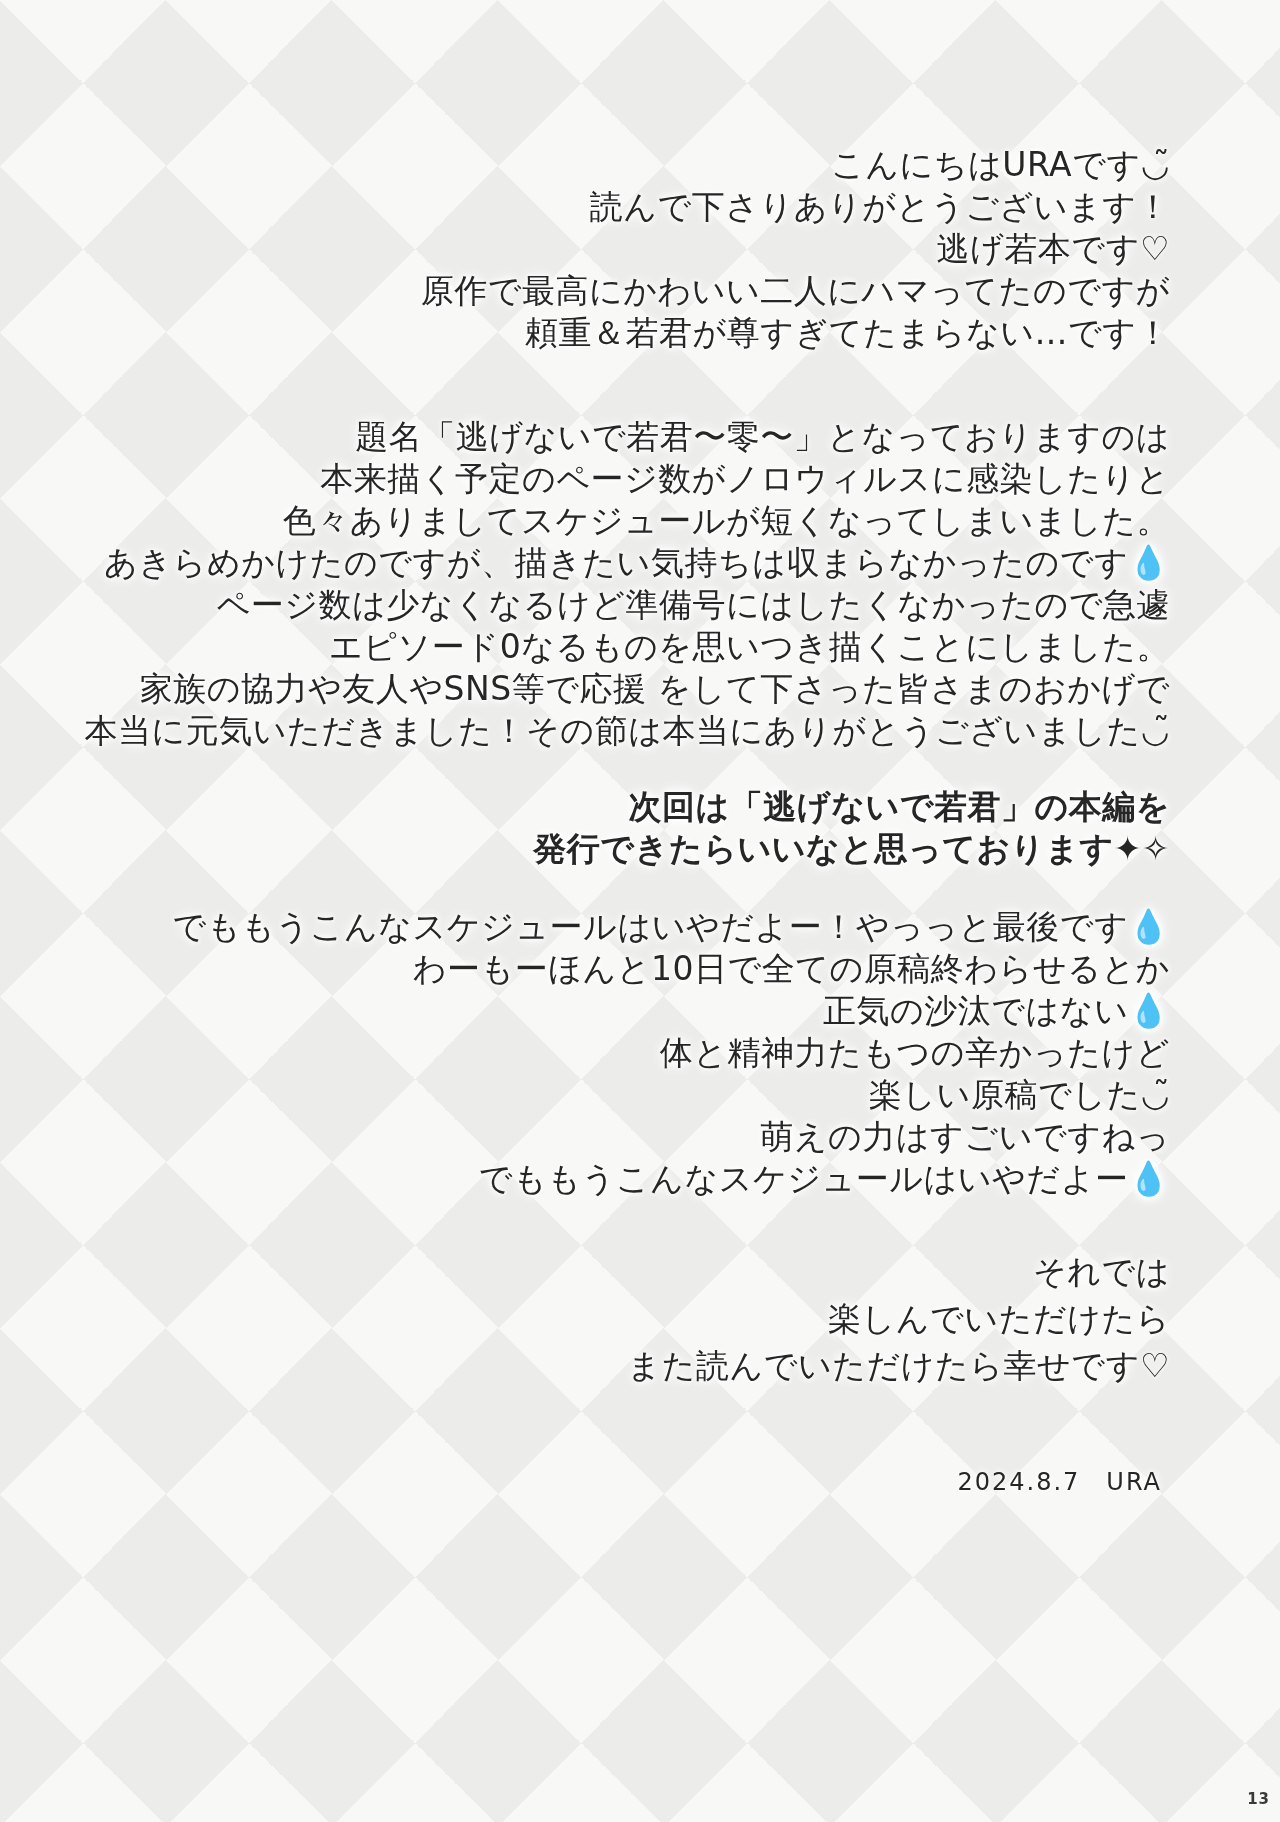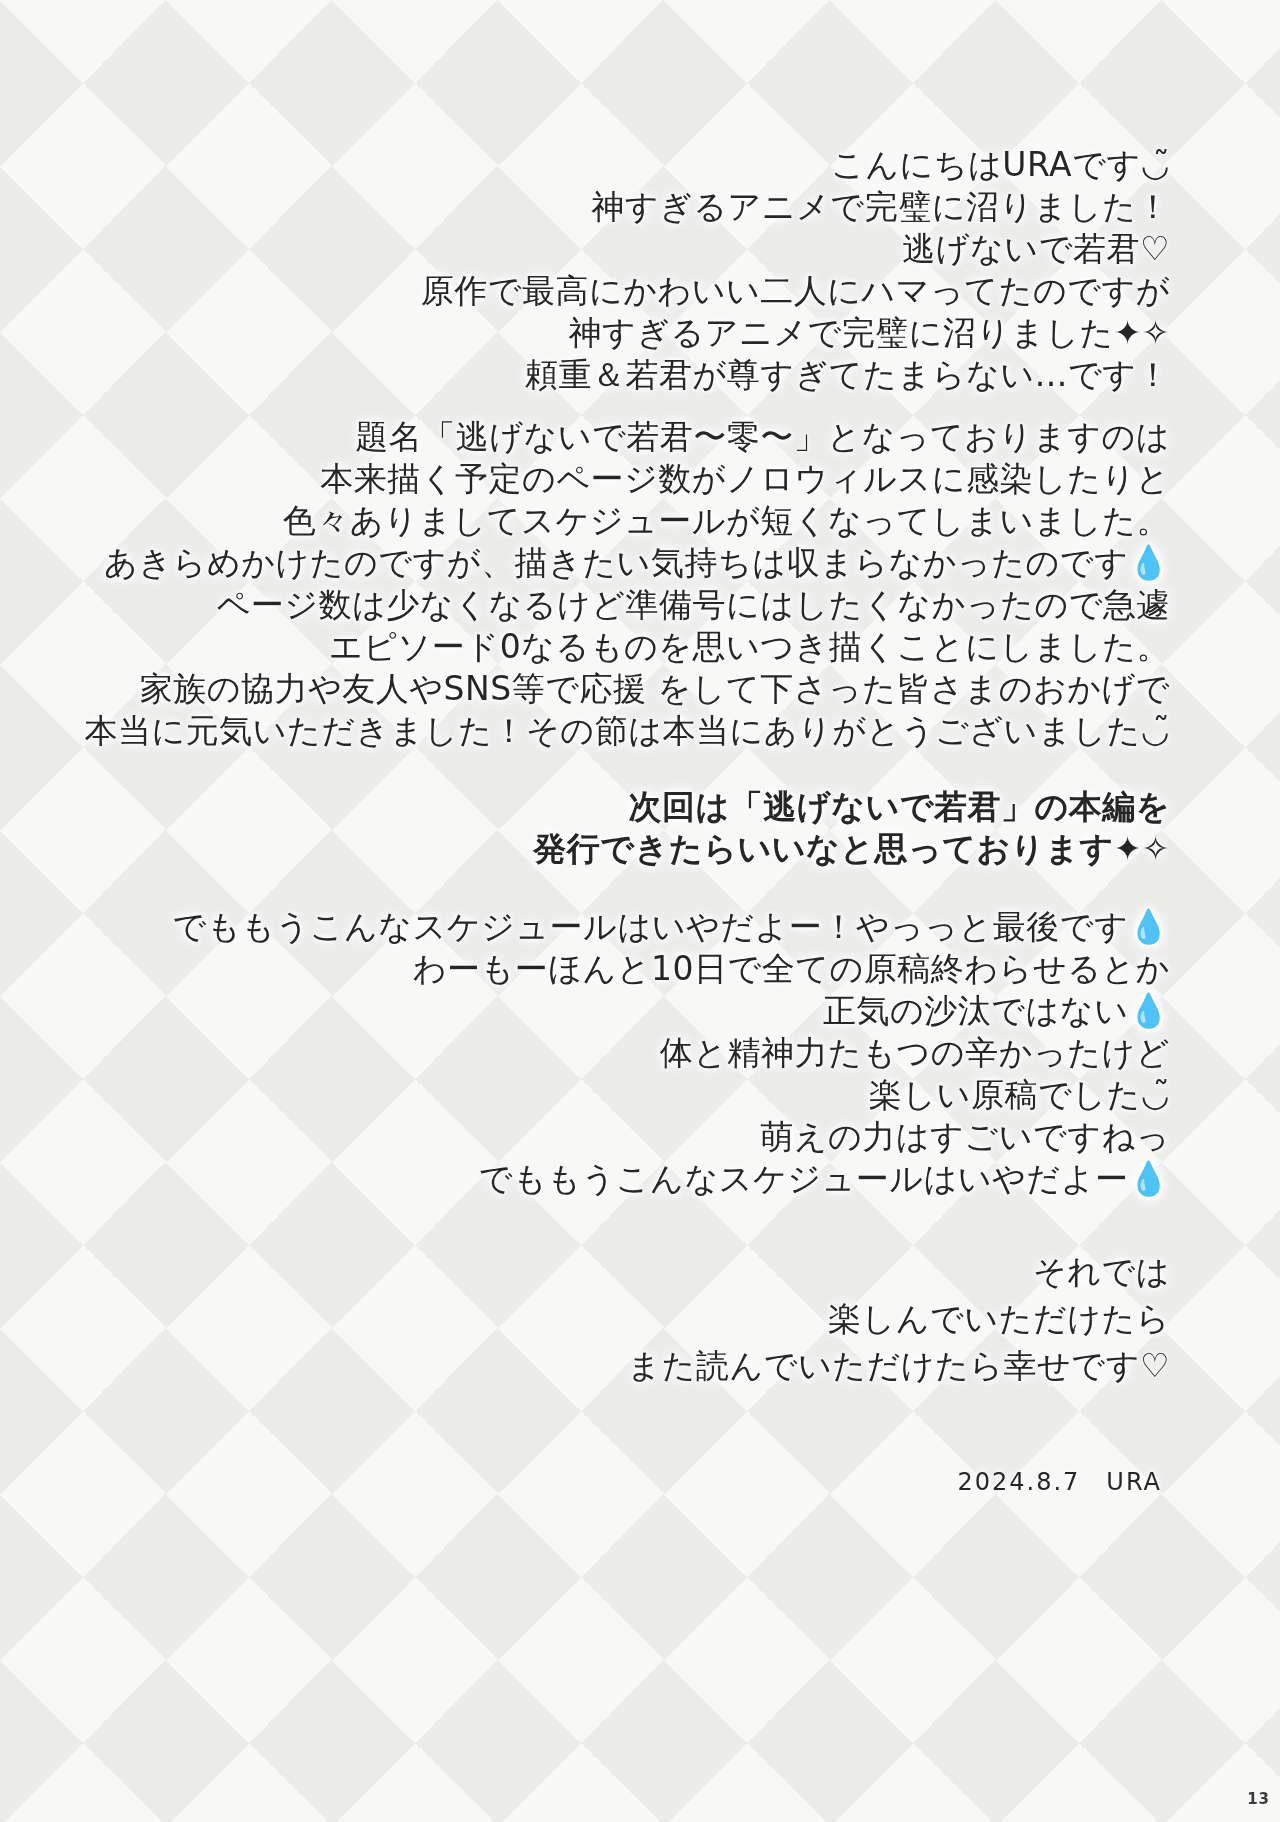--- a/index.html
+++ b/index.html
@@ -38,24 +38,23 @@
     font-size:15px;color:#3a3a3a;letter-spacing:1px;font-weight:bold;
   }
 </style>
 </head>
 <body>
 
 <div>
 
   <div class="tblock b1">
     <div>こんにちはURAです◡̃</div>
-    <div>神すぎるアニメで完璧に沼りました！</div>
-    <div>逃げないで若君♡</div>
+    <div>読んで下さりありがとうございます！</div>
+    <div>逃げ若本です♡</div>
     <div>原作で最高にかわいい二人にハマってたのですが</div>
-    <div>神すぎるアニメで完璧に沼りました✦✧</div>
     <div>頼重＆若君が尊すぎてたまらない…です！</div>
   </div>
 
   <div class="tblock b2">
     <div>題名「逃げないで若君〜零〜」となっておりますのは</div>
     <div>本来描く予定のページ数がノロウィルスに感染したりと</div>
     <div>色々ありましてスケジュールが短くなってしまいました。</div>
     <div>あきらめかけたのですが、描きたい気持ちは収まらなかったのです💧</div>
     <div>ページ数は少なくなるけど準備号にはしたくなかったので急遽</div>
     <div>エピソード0なるものを思いつき描くことにしました。</div>

